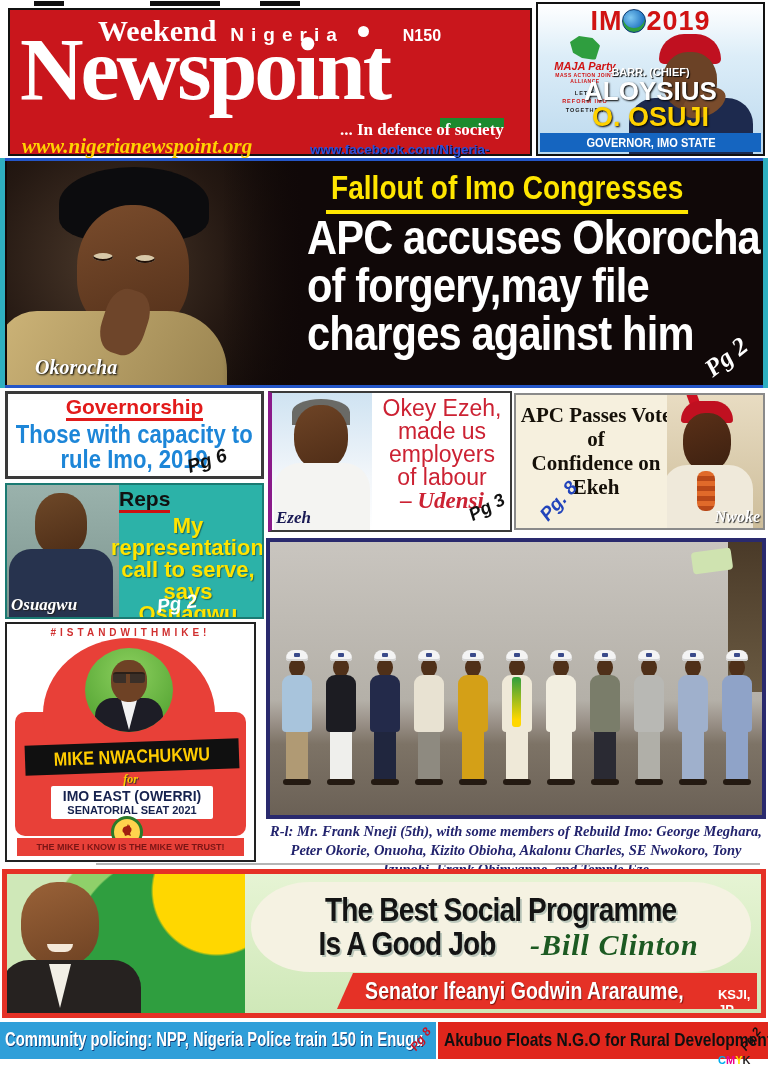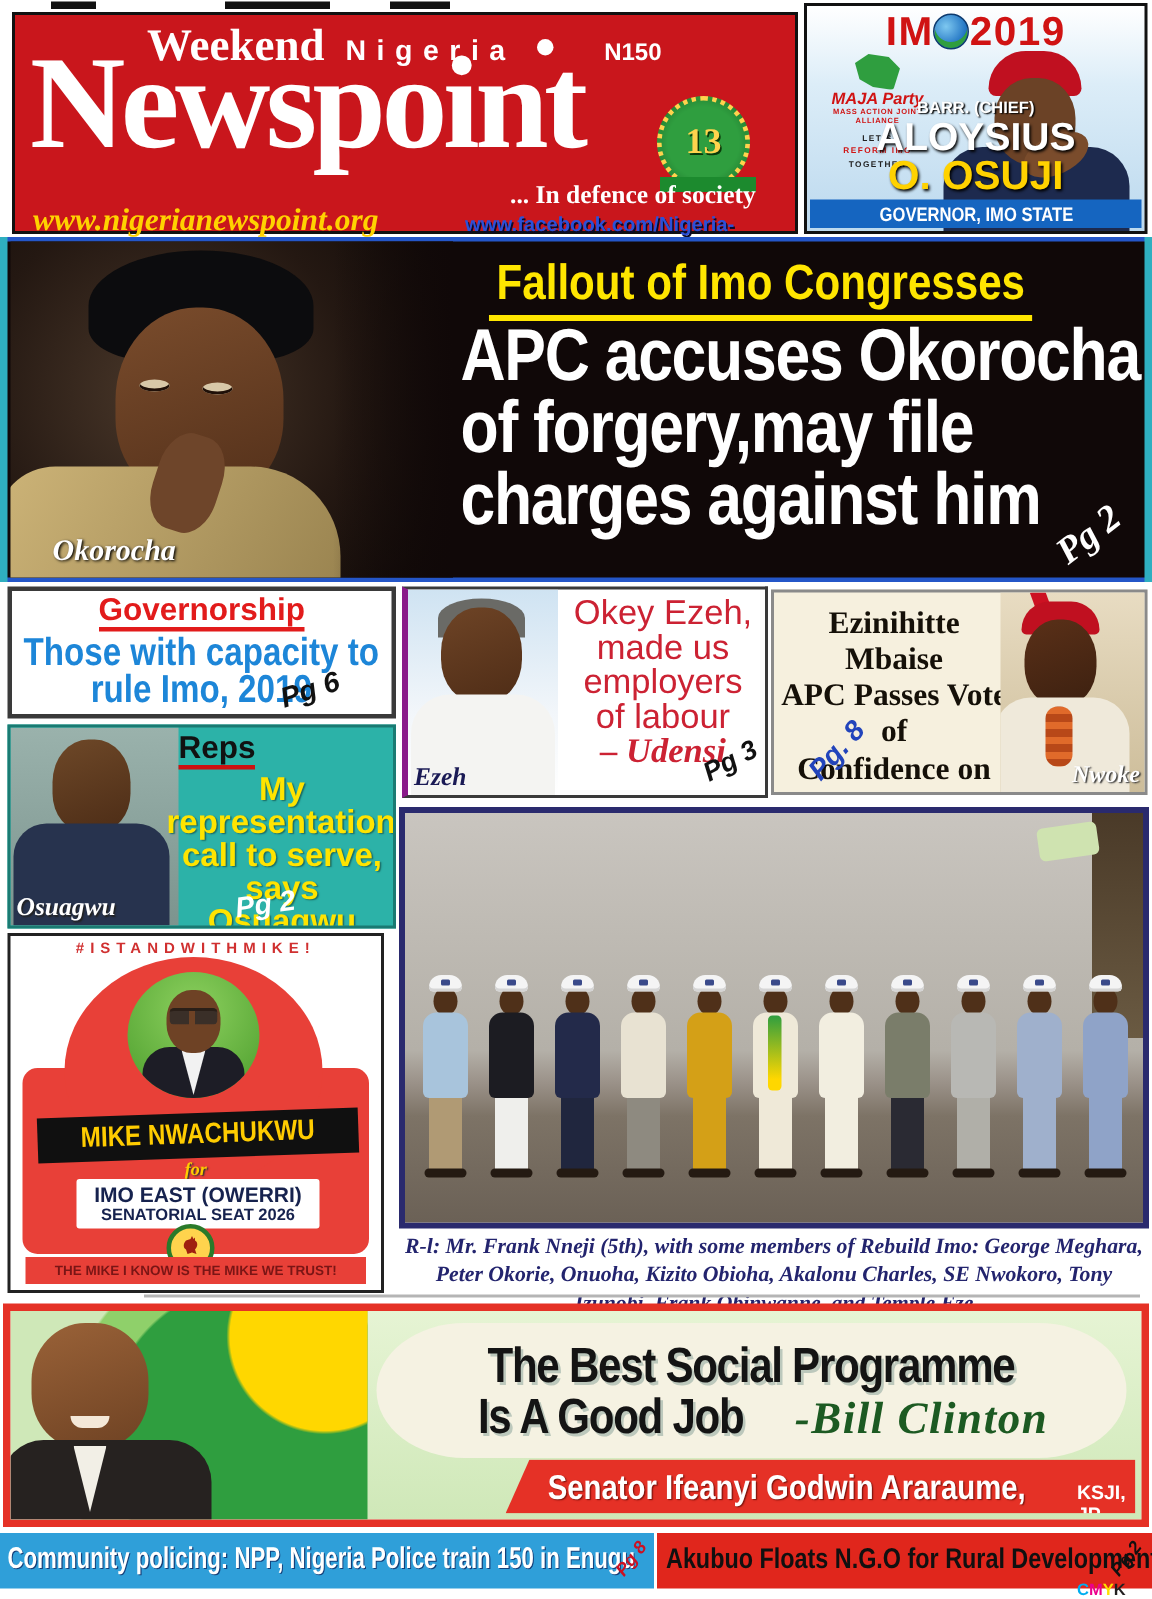--- a/index.html
+++ b/index.html
@@ -200,23 +200,20 @@
   <div class="regmark" style="left:260px;width:40px;"></div>
 
   <div class="abs masthead">
     <div class="mh-top">
       <span class="mh-weekend">Weekend</span>
       <span class="mh-nigeria">Nigeria</span>
       <span class="mh-dot"></span>
       <span class="mh-price">N150</span>
     </div>
     <div class="mh-title">Newspoint</div>
-    <div class="mh-logo">
-      <span class="mh-logo-num">13</span>
-    </div>
     <div class="mh-ribbon"></div>
     <div class="mh-site">www.nigerianewspoint.org</div>
     <div class="mh-slogan">... In defence of society</div>
     <div class="mh-fb">www.facebook.com/Nigeria-Newspoint</div>
   </div>
 
   <div class="abs imo-ad">
     <div class="osuji-man">
       <div class="osuji-body"></div>
       <div class="osuji-cap"></div>
@@ -284,21 +281,20 @@
       <div>made us</div>
       <div>employers</div>
       <div>of labour</div>
       <div class="ezeh-attr">– Udensi</div>
     </div>
     <div class="ezeh-pg">Pg 3</div>
   </div>
 
   <div class="abs mbaise-box">
     <div class="mbaise-head">
-      <div>Ezinihitte Mbaise</div>
       <div>APC Passes Vote of</div>
       <div>Confidence on</div>
       <div>Ekeh</div>
     </div>
     <div class="mbaise-pg">Pg. 8</div>
     <div class="nwoke-photo">
       <div class="nwoke-capfeather"></div>
       <div class="nwoke-cap"></div>
       <div class="nwoke-head"></div>
       <div class="nwoke-body"></div>
@@ -331,21 +327,21 @@
       <div class="mike-shirt"></div>
       <div class="mike-head"></div>
       <div class="mike-glasses"></div>
     </div>
     <div class="mike-banner">
         <span class="cond-c">MIKE NWACHUKWU</span>
       </div>
     <div class="mike-for">for</div>
     <div class="mike-seat">
       <div class="s1">IMO EAST (OWERRI)</div>
-      <div class="s2">SENATORIAL SEAT 2026</div>
+      <div class="s2">SENATORIAL SEAT 2021</div>
     </div>
     <div class="apga">
       <svg width="16" height="16" viewBox="0 0 16 16">
         <path d="M8 2 L9 0 L10 2 L11 1 L11 3 C13 4 13 7 11 9 L12 12 L9 11 L6 12 L5 9 C3 8 3 5 5 3 Z" fill="#a02010"></path>
       </svg>
     </div>
     <div class="mike-slogan">THE MIKE I KNOW IS THE MIKE WE TRUST!</div>
   </div>
 
   <div class="abs photo-box">

